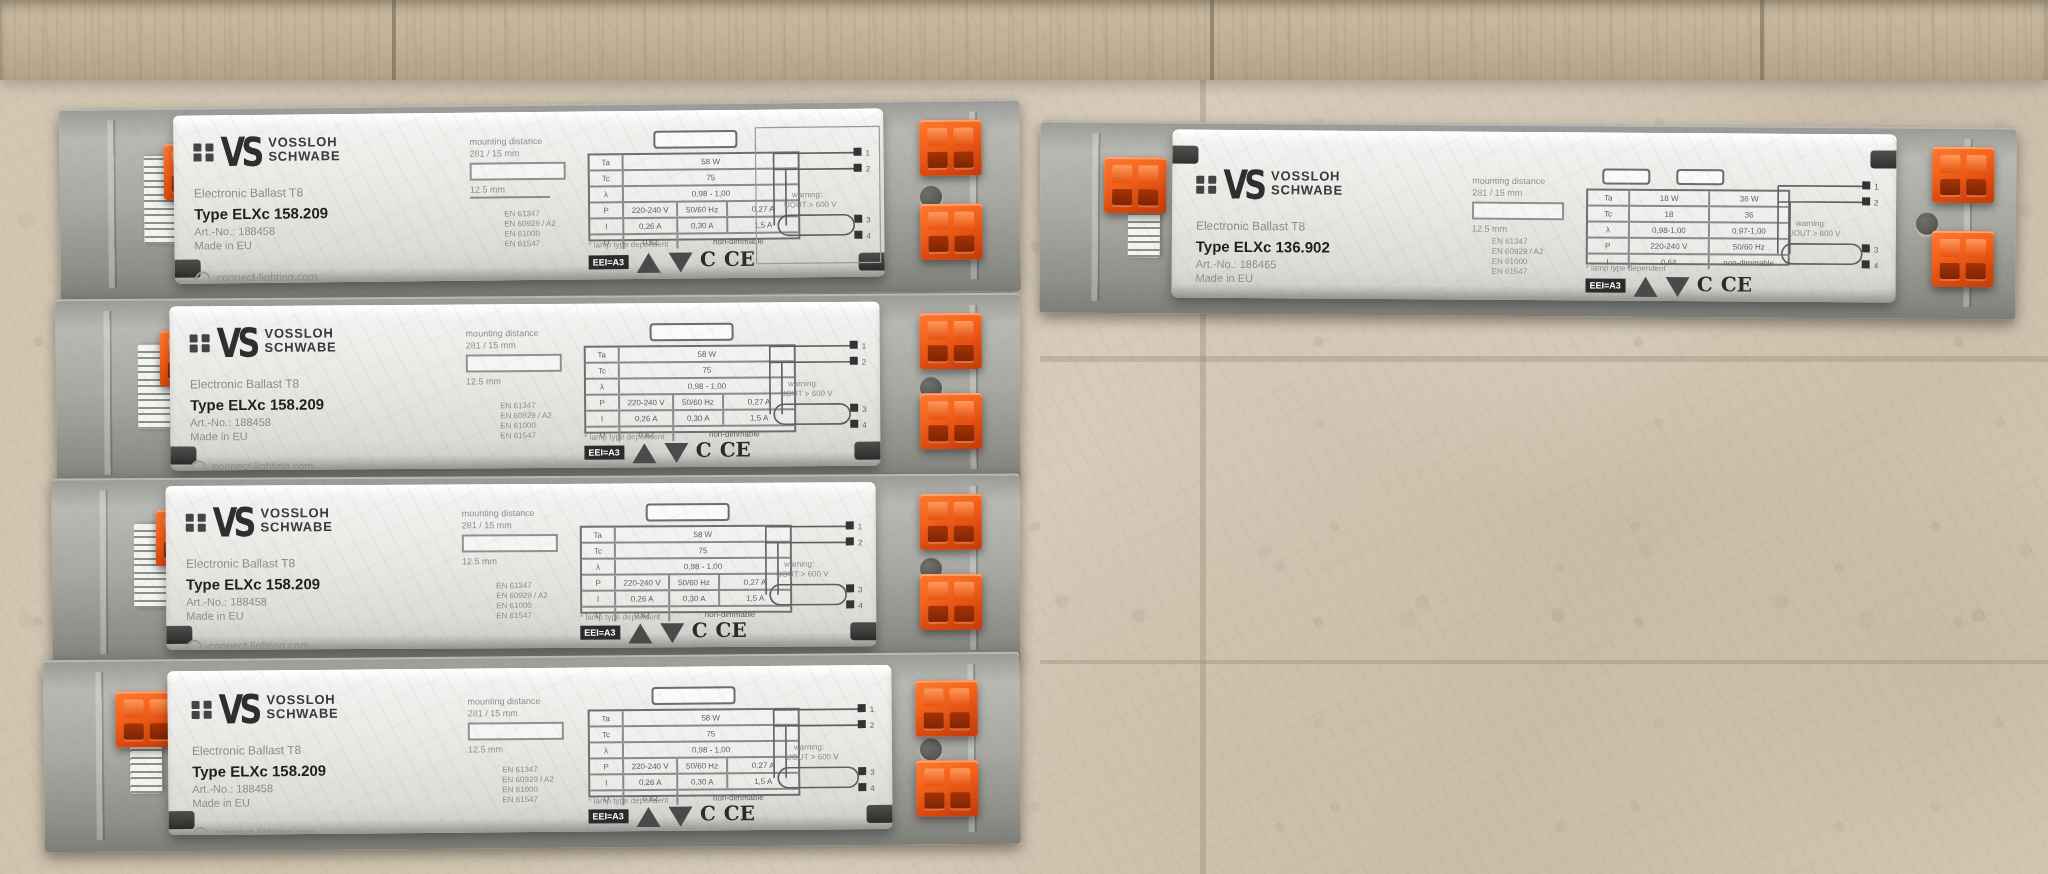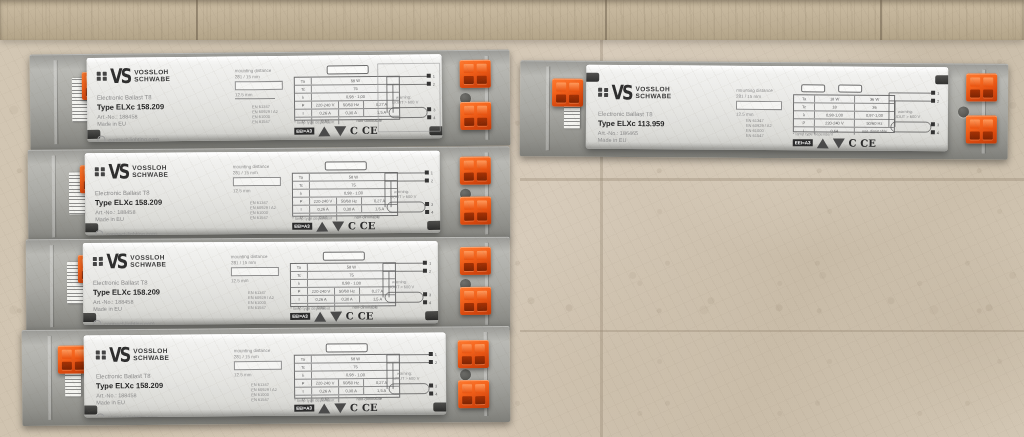--- a/index.html
+++ b/index.html
@@ -328,21 +328,21 @@
               <i></i>
               <i></i>
             </div>
           <div class="vs-mark" style="font-size:16px;">VS</div>
           <div class="vs-name" style="font-size:6.5px;">
             <div>VOSSLOH</div>
             <div>SCHWABE</div>
           </div>
         </div>
         <div class="lbl-line" style="margin-top:9px;font-size:6px;">Electronic Ballast T8</div>
-        <div class="lbl-type" style="margin-top:2px;font-size:7.5px;">Type ELXc 113.959</div>
+        <div class="lbl-type" style="margin-top:2px;font-size:7.5px;">Type ELXc 136.902</div>
         <div class="lbl-line" style="margin-top:2px;font-size:5.5px;">Art.-No.: 186465</div>
         <div class="lbl-line" style="margin-top:1px;font-size:5.5px;">Made in EU</div>
 
       </div>
 
       <div class="dimbox" style="left:150px;top:22px;width:55px;font-size:4.5px;">
         <div class="dtxt">mounting distance</div>
         <div class="dtxt" style="margin-top:1px;">281 / 15 mm</div>
         <div class="dbar" style="margin-top:2px;width:44px;height:7px;"></div>
         <div class="dtxt" style="margin-top:2px;">12.5 mm</div>

